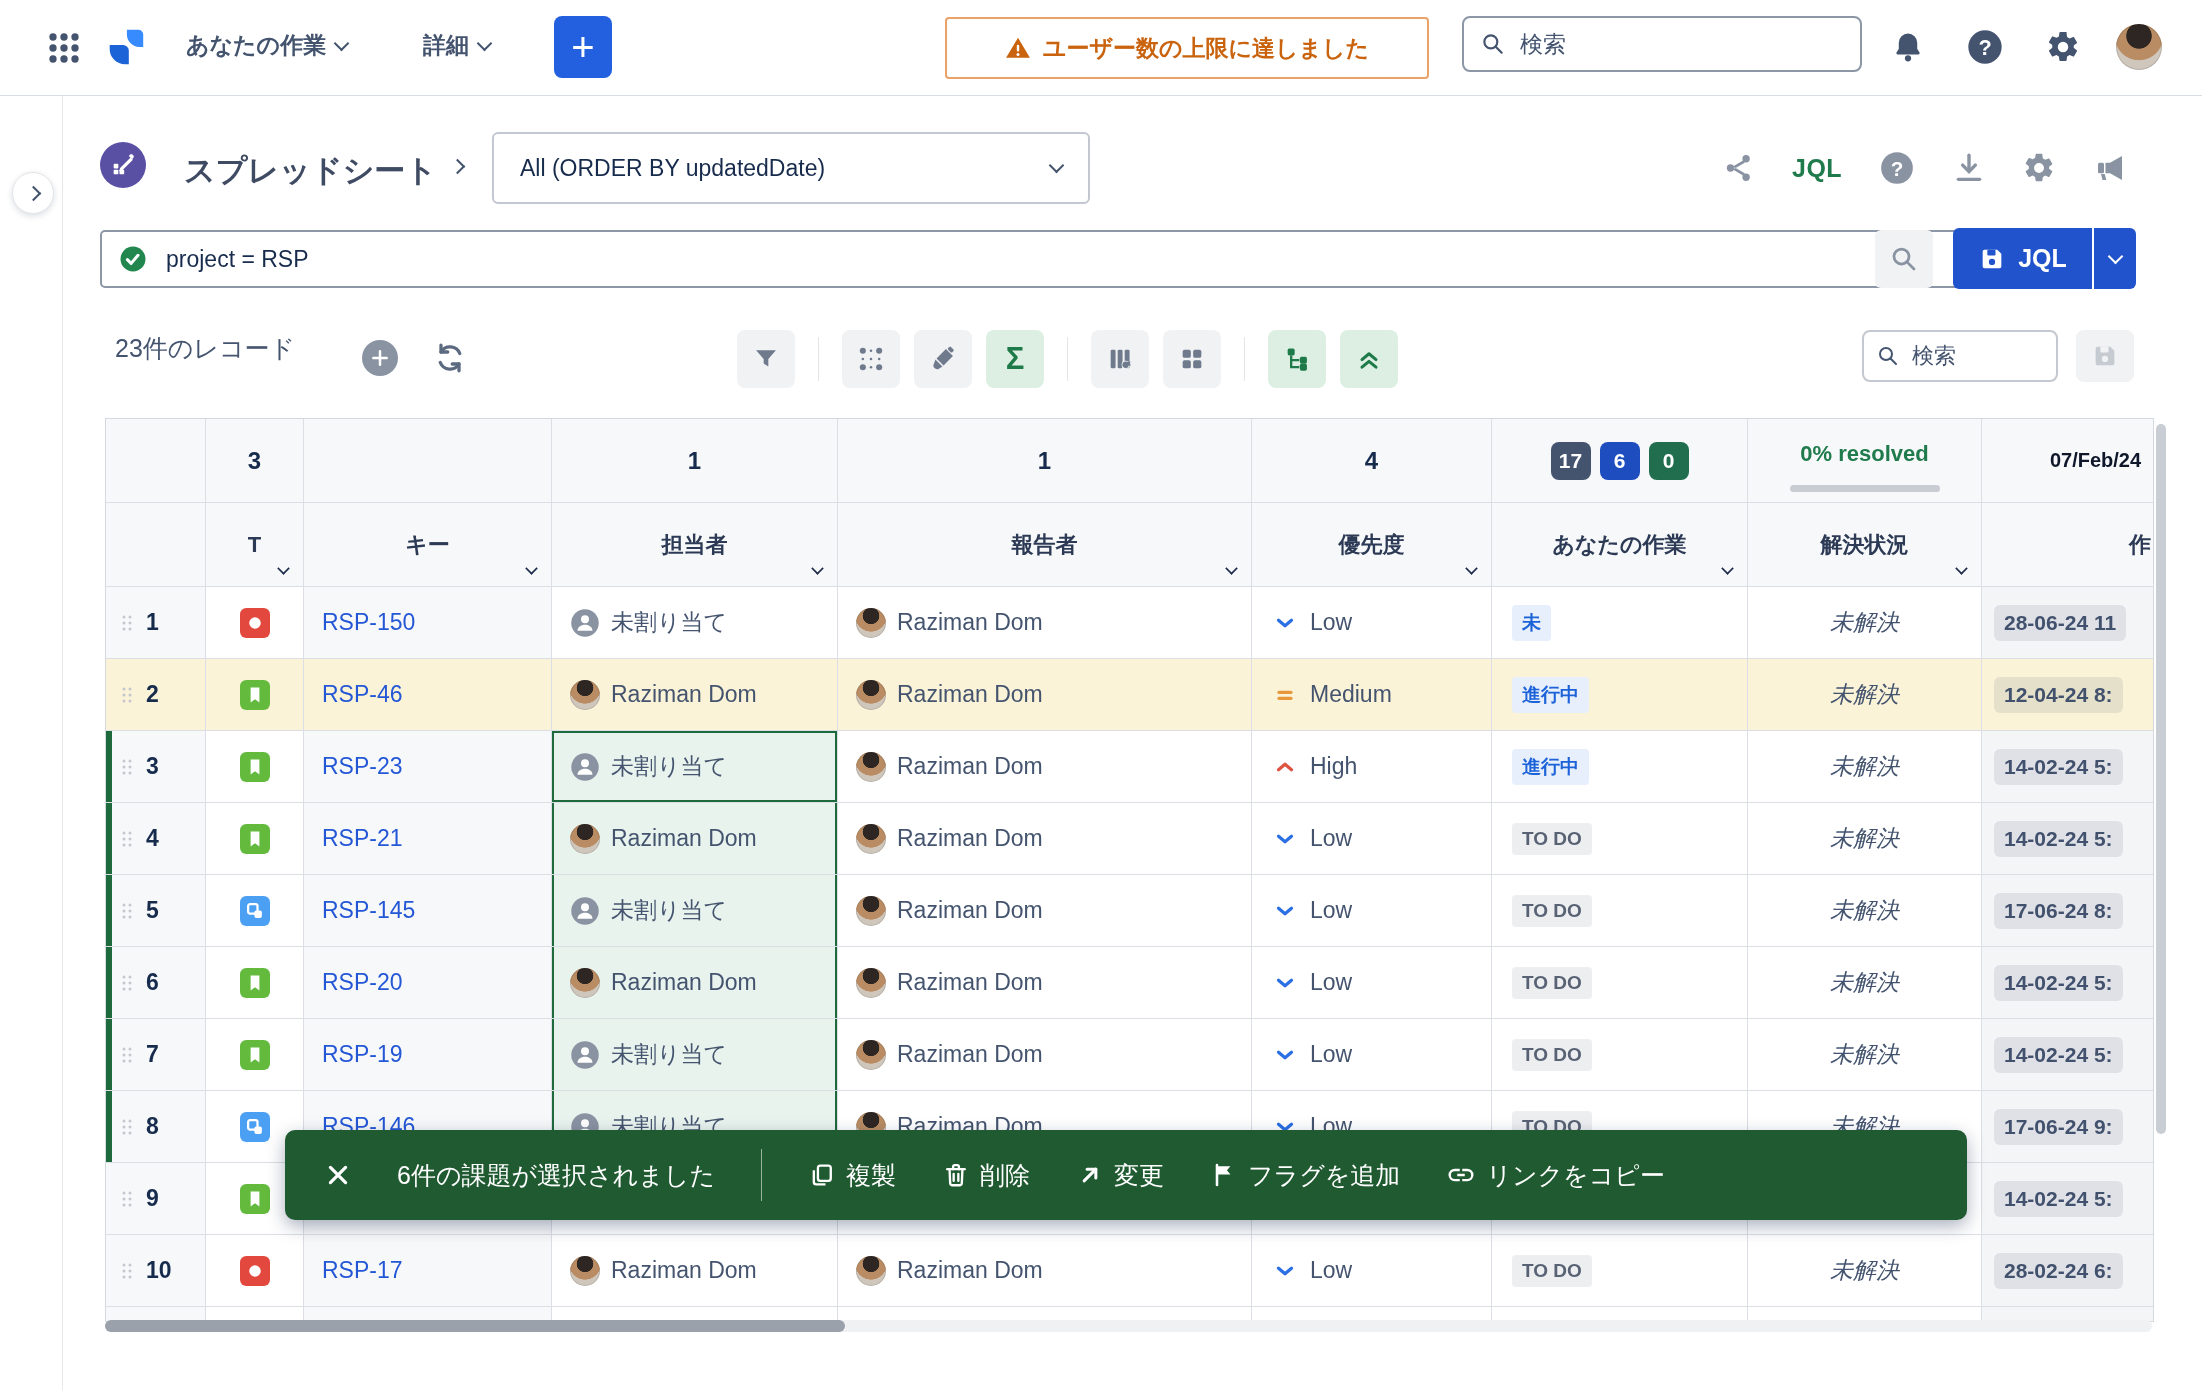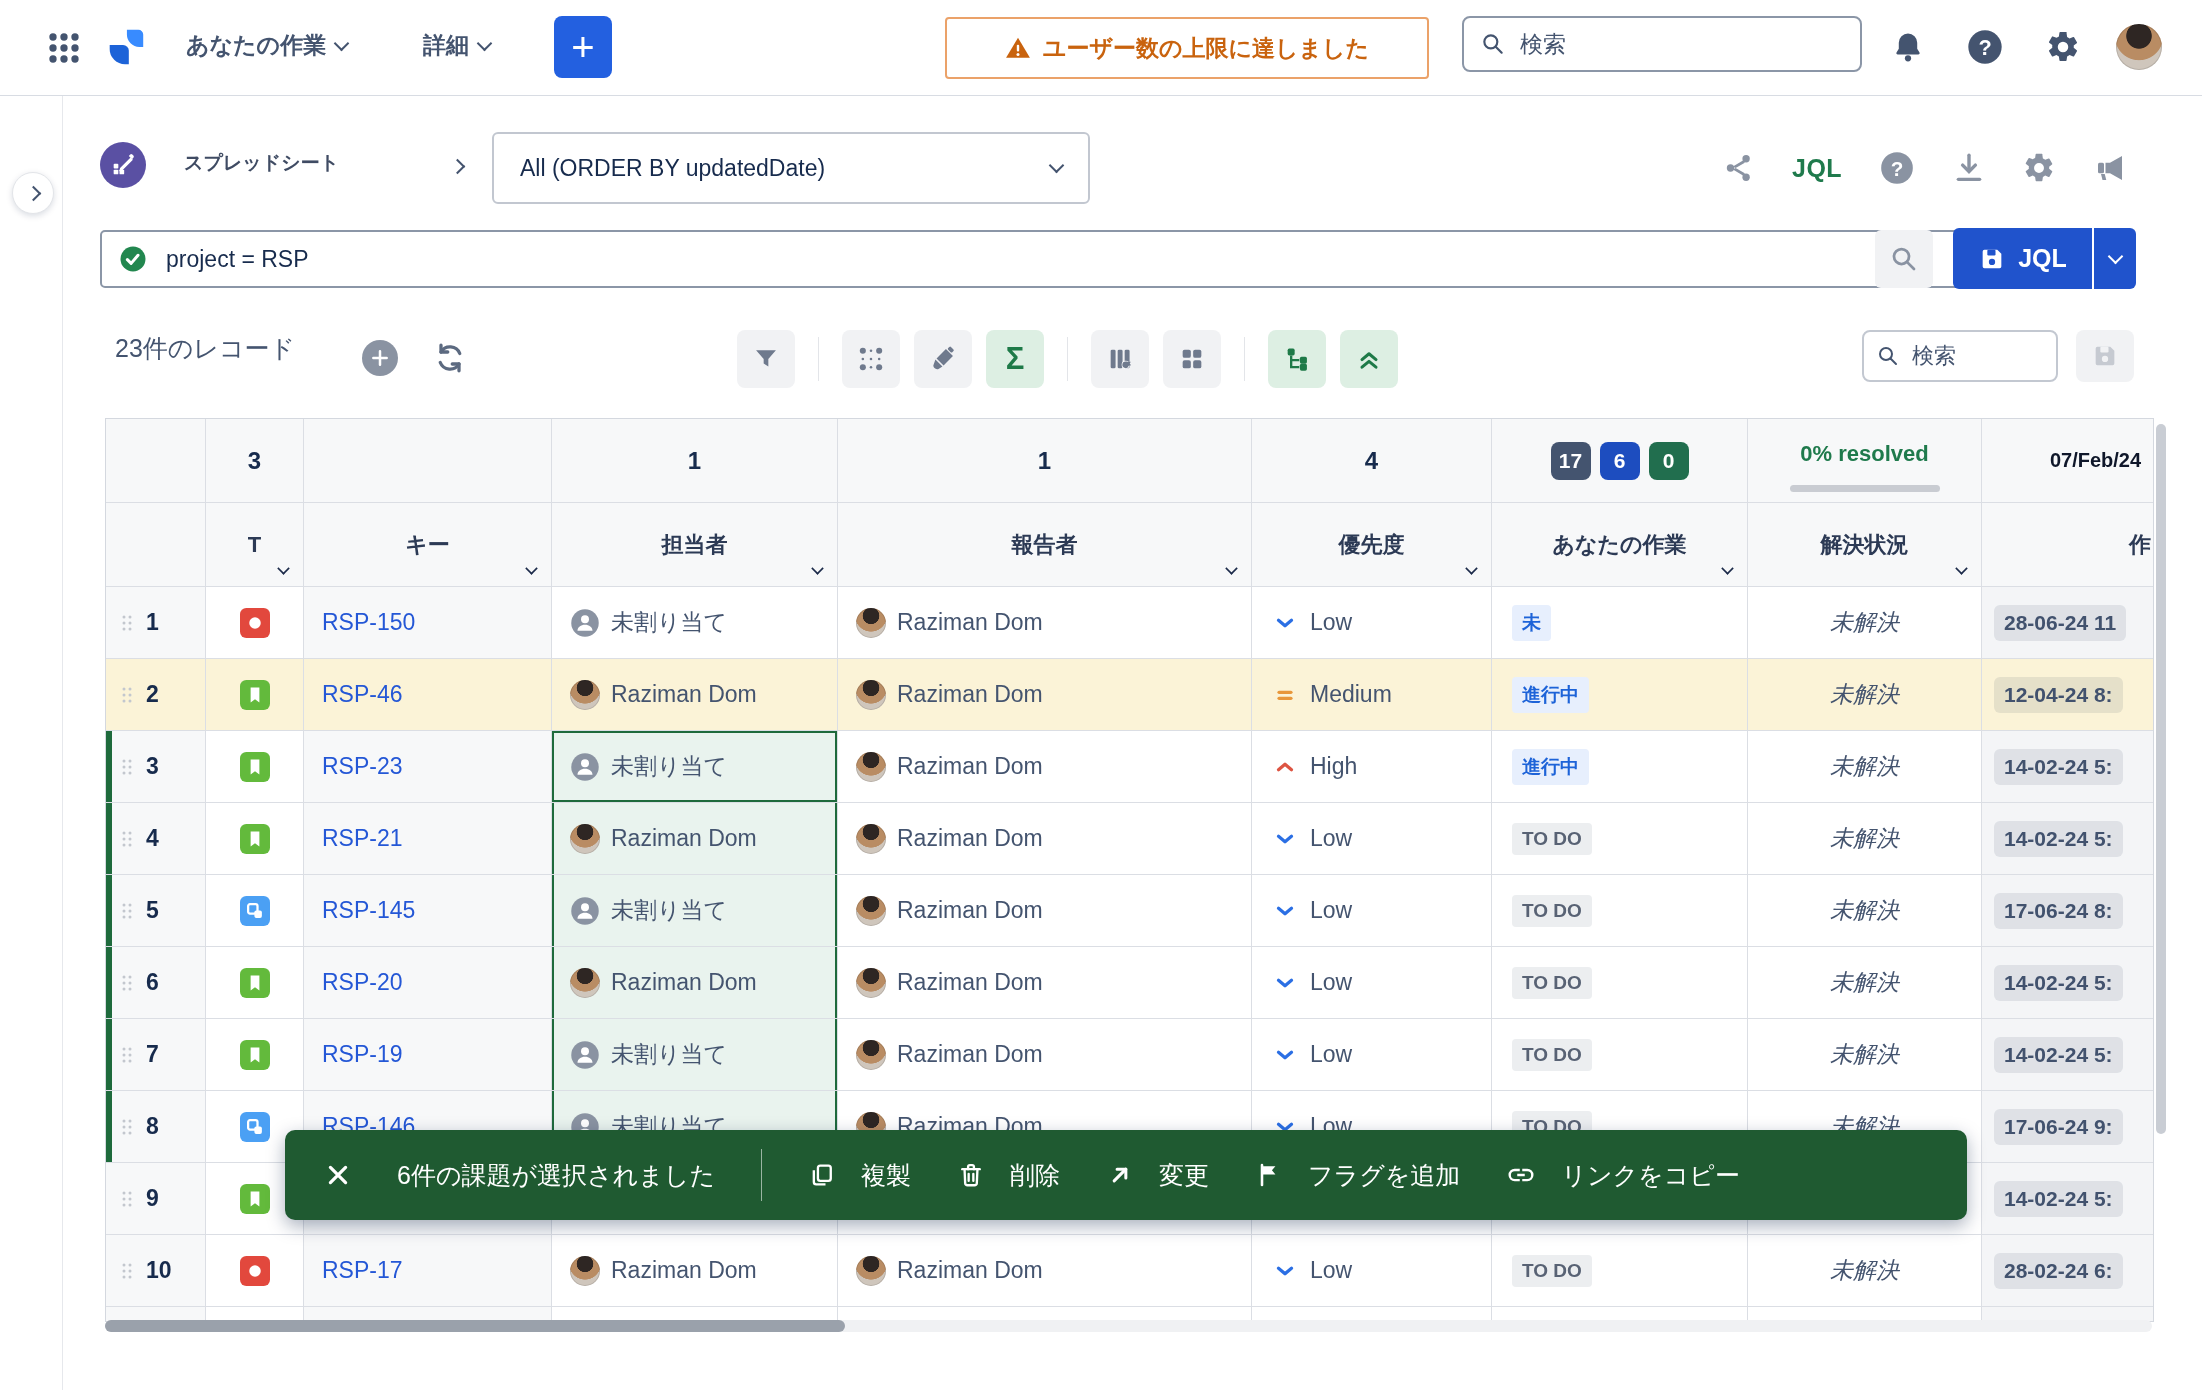--- a/index.html
+++ b/index.html
@@ -20,21 +20,21 @@
   .navsearch input{border:none;outline:none;font-size:23px;color:#44546f;width:100%;background:transparent;font-family:inherit;}
   .navsearch input::placeholder{color:#44546f;opacity:1;}
   .navico{position:absolute;top:24px;width:46px;height:46px;display:flex;align-items:center;justify-content:center;cursor:pointer;}
   .avatar{width:46px;height:46px;border-radius:50%;background:radial-gradient(circle at 50% 26%,#2e2623 0 30%,#b98c63 32% 58%,#cfc6bc 60% 100%);box-shadow:inset 0 0 0 1px rgba(0,0,0,.12);}
   
   .rail{position:absolute;left:0;top:96px;width:62px;height:1294px;border-right:1px solid #e6e8ec;background:#fff;}
   .collapsebtn{position:absolute;left:12px;top:172px;width:40px;height:40px;border-radius:50%;background:#fff;border:1px solid #e3e5e9;
     box-shadow:0 2px 6px rgba(9,30,66,.15);display:flex;align-items:center;justify-content:center;color:#44546f;}
   .appicon{position:absolute;left:100px;top:142px;width:46px;height:46px;border-radius:50%;background:#5a50a3;
     display:flex;align-items:center;justify-content:center;color:#fff;font-size:24px;}
-  .sheettitle{position:absolute;left:184px;top:150px;font-size:19px;font-weight:600;color:#3f4b63;}
+  .sheettitle{position:absolute;left:184px;top:150px;font-size:31px;font-weight:600;color:#3f4b63;}
   .crumbchv{position:absolute;left:452px;top:158px;color:#44546f;}
   .viewdrop{position:absolute;left:492px;top:132px;width:598px;height:72px;border:2px solid #c2c7d0;border-radius:6px;background:#fff;
     display:flex;align-items:center;justify-content:space-between;padding:8px 26px;box-sizing:border-box;font-size:23px;color:#172b4d;cursor:pointer;}
   .headeractions{position:absolute;left:1722px;top:142px;height:52px;display:flex;align-items:center;gap:36px;color:#8a93a2;}
   .jqltext{color:#1f7a4c;font-weight:700;font-size:25px;letter-spacing:.5px;}
   
   .jqlbar{position:absolute;left:100px;top:230px;width:1935px;height:58px;border:2px solid #8b96a7;border-radius:5px;background:#fff;
     display:flex;align-items:center;box-sizing:border-box;padding:0 16px;gap:18px;}
   .jqlquery{font-size:23px;color:#172b4d;flex:1;}
   .qmark{width:32px;height:32px;border-radius:50%;background:#44546f;color:#fff;font-size:19px;font-weight:700;display:flex;align-items:center;justify-content:center;}
@@ -93,21 +93,21 @@
   .sumdate{font-size:20px;font-weight:700;color:#0f172a;padding-left:56px;white-space:nowrap;}
   
   .vscroll{position:absolute;left:2156px;top:424px;width:10px;height:710px;border-radius:5px;background:#c9cdd4;}
   .hscroll-track{position:absolute;left:105px;top:1320px;width:2047px;height:12px;border-radius:6px;background:#f0f1f3;}
   .hscroll-thumb{position:absolute;left:105px;top:1320px;width:740px;height:12px;border-radius:6px;background:#9aa1ab;}
   
   .seltoolbar{position:absolute;left:285px;top:1130px;width:1682px;height:90px;border-radius:10px;background:#1f5a31;
     box-shadow:0 6px 18px rgba(9,30,66,.35);display:flex;align-items:center;color:#fff;padding:0 40px;box-sizing:border-box;gap:46px;z-index:5;}
   .seltoolbar .msg{font-size:25px;font-weight:500;}
   .seltoolbar .vdiv{width:1px;height:52px;background:rgba(255,255,255,.55);}
-  .selact{display:flex;align-items:center;gap:25px;font-size:25px;font-weight:500;cursor:pointer;white-space:nowrap;}
+  .selact{display:flex;align-items:center;gap:10px;font-size:25px;font-weight:500;cursor:pointer;white-space:nowrap;}
   svg{display:block;}
 </style>
 </head>
 <body>
 
 <div id="screen">
 
   <div class="topnav">
     <div class="abs" style="left:42px;top:26px;">
       <svg width="44" height="44" viewBox="0 0 24 24">

